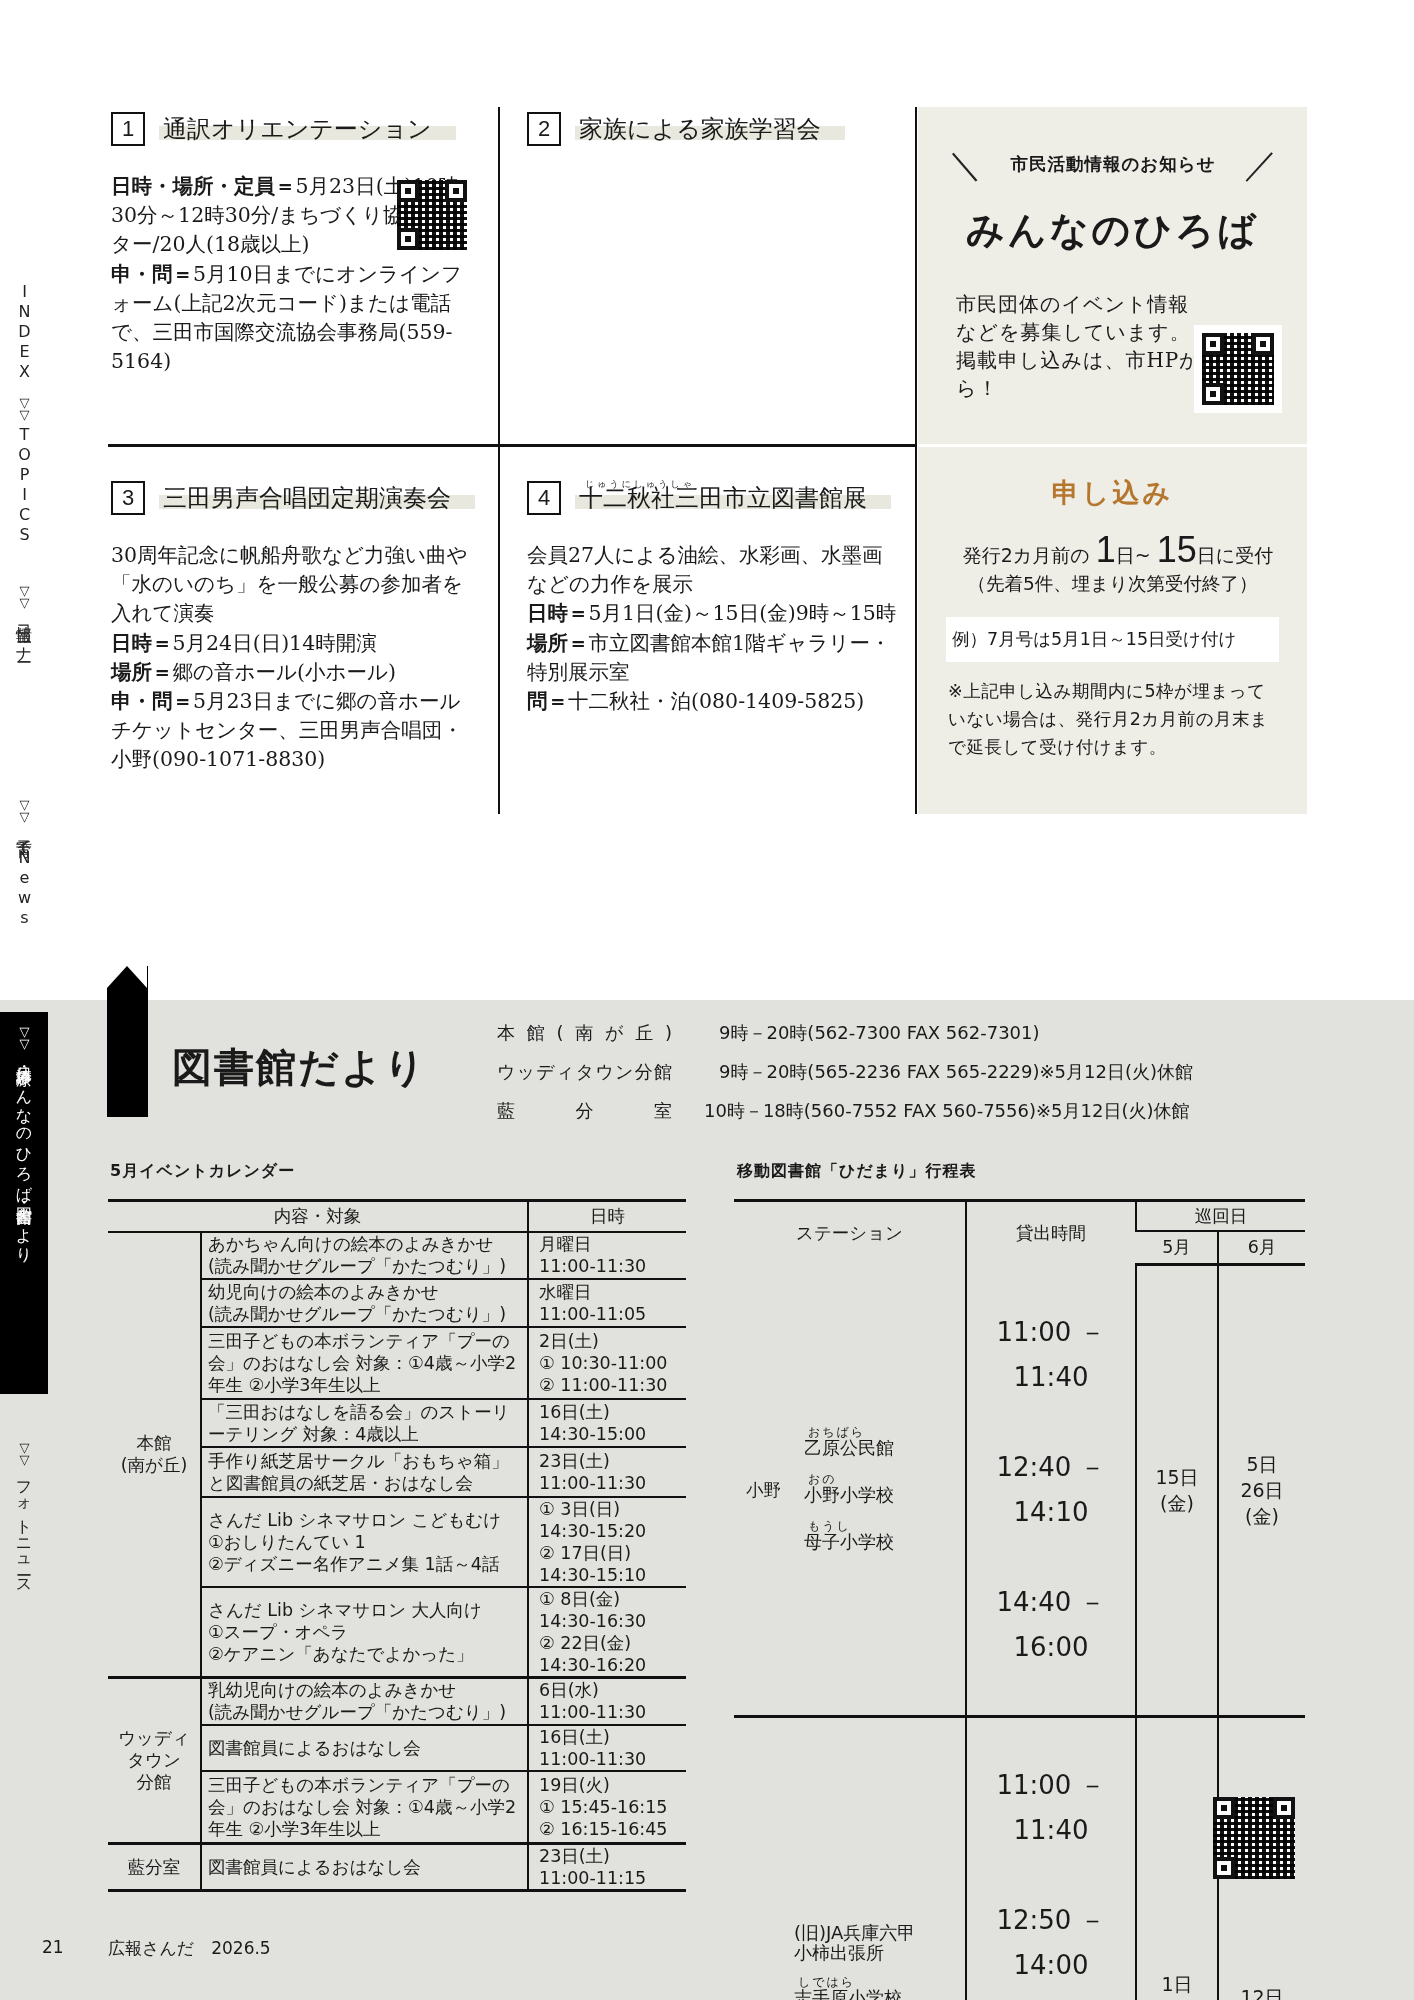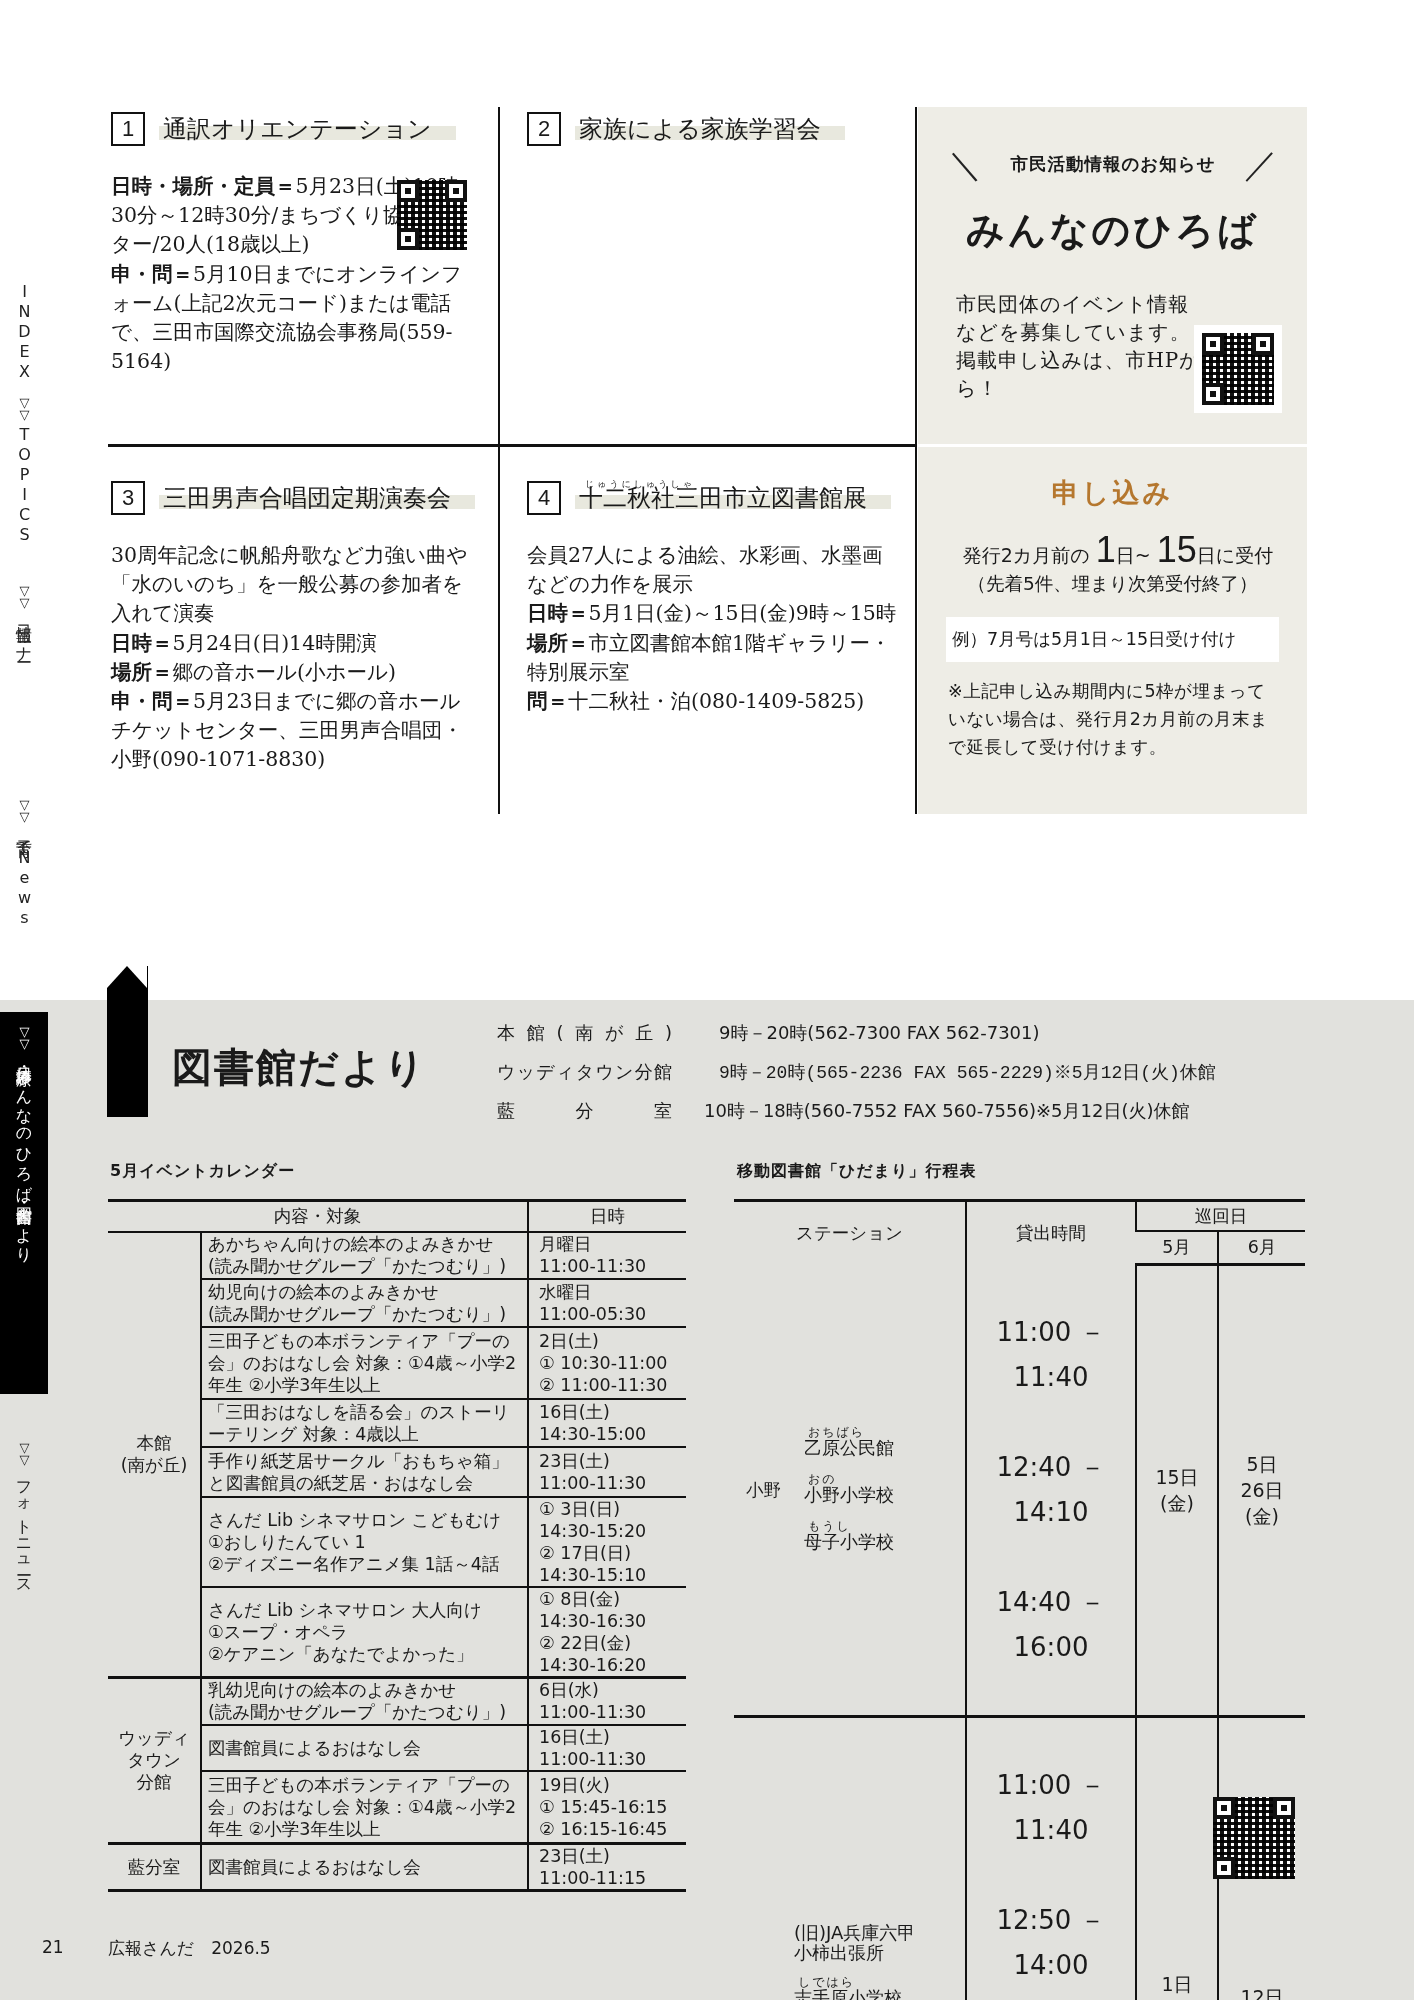--- a/index.html
+++ b/index.html
@@ -51,21 +51,21 @@
   
   .lib-bg { position: absolute; left: 0; top: 1000px; width: 1414px; height: 1000px; background: #e1e1dd; }
   .bookmark { position: absolute; left: 107px; top: 966px; width: 41px; height: 151px; background: #000; }
   .bookmark::before { content: ""; position: absolute; left: 0; top: 0; border-left: 20.5px solid #fff; border-right: 20.5px solid #fff; border-bottom: 22px solid transparent; }
   .lib-title { position: absolute; left: 172px; top: 1040px; font-size: 40px; font-weight: bold; letter-spacing: 2px; }
   .branches { position: absolute; left: 497px; top: 1013px; width: 820px; }
   .branch-row { display: flex; height: 39px; align-items: center; font-size: 18px; }
   .branch-name { width: 175px; letter-spacing: 0; text-align-last: justify; }
   .branch-hours { flex: 1; padding-left: 0; white-space: nowrap; text-align: left; }
   .branch-row:nth-child(1) .branch-hours { padding-left: 47px; }
-  .branch-row:nth-child(2) .branch-hours { padding-left: 47px; font-family: Liberation Mono, monospace; }
+  .branch-row:nth-child(2) .branch-hours { padding-left: 47px; }
   .branch-row:nth-child(3) .branch-hours { padding-left: 32px; }
 
   .sec-title { position: absolute; font-size: 16px; letter-spacing: 1px; }
   table { border-collapse: collapse; position: absolute; font-size: 17.5px; line-height: 22px; }
   .cal { left: 108px; top: 1199px; width: 578px; }
   .cal th { font-weight: normal; height: 31px; border-top: 3px solid #111; border-bottom: 2px solid #111; }
   .cal td { border-bottom: 2px solid #111; vertical-align: middle; padding: 0 6px; }
   .cal td.c { border-left: 2px solid #111; }
   .cal td.b { text-align: center; padding: 0; }
   .cal tr.grp-end td { border-bottom: 3px solid #111; }
@@ -223,21 +223,21 @@
 (南が丘)</td>
       <td class="c">あかちゃん向けの絵本のよみきかせ
 (読み聞かせグループ「かたつむり」)</td>
       <td class="d">月曜日
 11:00-11:30</td>
     </tr>
     <tr style="height:48px;">
       <td class="c">幼児向けの絵本のよみきかせ
 (読み聞かせグループ「かたつむり」)</td>
       <td class="d">水曜日
-11:00-05:30</td>
+11:00-11:05</td>
     </tr>
     <tr style="height:72px;">
       <td class="c">三田子どもの本ボランティア「プーの会」のおはなし会 対象：①4歳～小学2年生 ②小学3年生以上</td>
       <td class="d">2日(土)
 ① 10:30-11:00
 ② 11:00-11:30</td>
     </tr>
     <tr style="height:48px;">
       <td class="c">「三田おはなしを語る会」のストーリーテリング 対象：4歳以上</td>
       <td class="d">16日(土)

